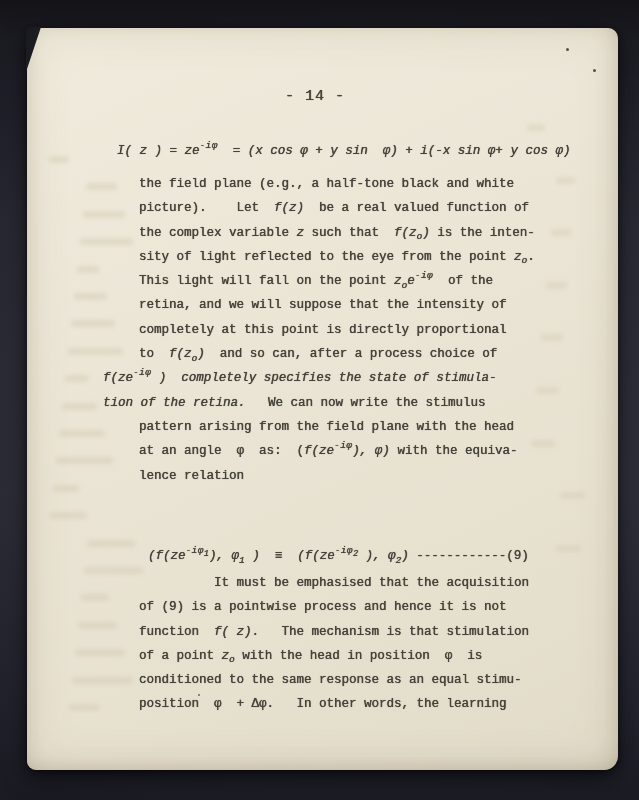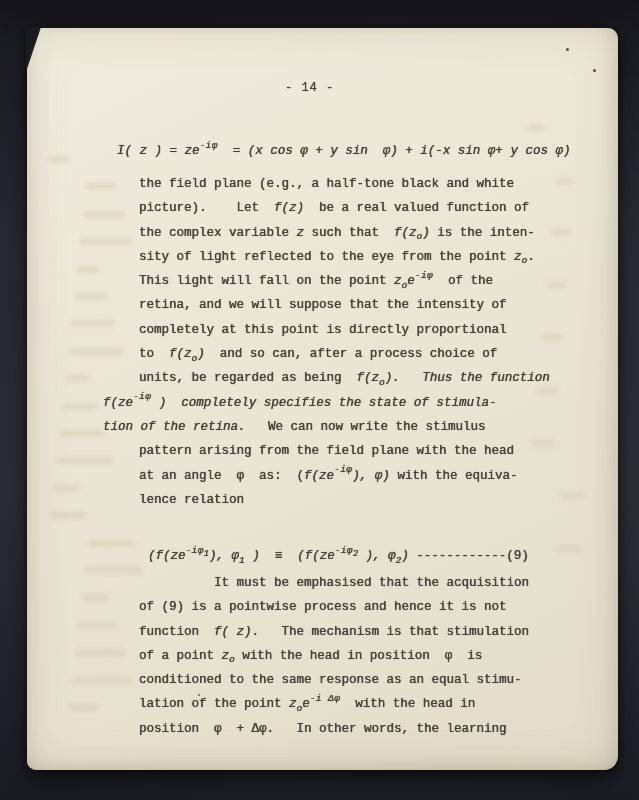--- a/index.html
+++ b/index.html
@@ -21,21 +21,21 @@
       inset -10px 0 24px -14px rgba(120,108,82,.32),
       inset 0 -12px 26px -16px rgba(120,108,82,.28),
       inset 10px 0 22px -14px rgba(130,118,90,.22);
     color:#45423a;
   }
   .block{position:absolute;font-size:12.5px;}
   .tl{
     white-space:pre;line-height:24.3px;height:24.3px;
     text-shadow:0 0 .7px rgba(62,58,50,.9), .4px .3px .4px rgba(62,58,50,.35);
   }
-  .pageno{position:absolute;left:258px;top:48px;font-size:12px;letter-spacing:1px;}
+  .pageno{position:absolute;left:258px;top:57px;font-size:15px;letter-spacing:1px;}
   .eq1{left:90px;top:95px;margin-top:16px;}
   .para1{left:112px;top:144px;}
   .eq9{left:121px;top:516px;}
   .para2{left:112px;top:543px;}
   .outdent{margin-left:-36px;}
   .it{font-style:italic;}
   .sup{font-size:9.5px;position:relative;top:-6.5px;letter-spacing:.4px;}
   .sub{font-size:9.5px;position:relative;top:3.5px;}
   .ssb{font-size:8.5px;position:relative;top:-3px;}
   .corner-fold{
@@ -104,35 +104,33 @@
 
     <div class="block para1">
         <div class="tl"><span>the field plane (e.g., a half-tone black and white</span></div>
         <div class="tl"><span>picture).    Let  </span><span class="it">f(z)</span><span>  be a real valued function of</span></div>
         <div class="tl"><span>the complex variable </span><span class="it">z</span><span> such that  </span><span class="it">f(z</span><span class="sub it">o</span><span class="it">)</span><span> is the inten-</span></div>
         <div class="tl"><span>sity of light reflected to the eye from the point </span><span class="it">z</span><span class="sub it">o</span><span>.</span></div>
         <div class="tl"><span>This light will fall on the point </span><span class="it">z</span><span class="sub it">o</span><span class="it">e</span><span class="sup it">-iφ</span><span>  of the</span></div>
         <div class="tl"><span>retina, and we will suppose that the intensity of</span></div>
         <div class="tl"><span>completely at this point is directly proportional</span></div>
         <div class="tl"><span>to  </span><span class="it">f(z</span><span class="sub it">o</span><span class="it">)</span><span>  and so can, after a process choice of</span></div>
-        <div class="tl"><span>units, be regarded as being  </span><span class="it">f(z</span><span class="sub it">o</span><span class="it">).</span><span>   </span><span class="it">Thus the function</span></div>
         <div class="tl outdent"><span class="it">f(ze</span><span class="sup it">-iφ</span><span class="it"> )  completely specifies the state of stimula-</span></div>
         <div class="tl outdent"><span class="it">tion of the retina.</span><span>   We can now write the stimulus</span></div>
         <div class="tl"><span>pattern arising from the field plane with the head</span></div>
         <div class="tl"><span>at an angle  φ  as:  (</span><span class="it">f(ze</span><span class="sup it">-iφ</span><span class="it">), φ)</span><span> with the equiva-</span></div>
         <div class="tl"><span>lence relation</span></div>
       </div>
 
     <div class="block eq9">
         <div class="tl"><span class="it">(f(ze</span><span class="sup it">-iφ</span><span class="ssb it">1</span><span class="it">), φ</span><span class="sub it">1</span><span class="it"> )  ≡  (f(ze</span><span class="sup it">-iφ</span><span class="ssb it">2</span><span class="it"> ), φ</span><span class="sub it">2</span><span class="it">)</span><span> ------------(9)</span></div>
       </div>
 
     <div class="block para2">
         <div class="tl"><span>          It must be emphasised that the acquisition</span></div>
         <div class="tl"><span>of (9) is a pointwise process and hence it is not</span></div>
         <div class="tl"><span>function  </span><span class="it">f( z)</span><span>.   The mechanism is that stimulation</span></div>
         <div class="tl"><span>of a point </span><span class="it">z</span><span class="sub it">o</span><span> with the head in position  φ  is</span></div>
         <div class="tl"><span>conditioned to the same response as an equal stimu-</span></div>
-        <div class="tl"><span>lation of the point </span><span class="it">z</span><span class="sub it">o</span><span class="it">e</span><span class="sup it">-i Δφ</span><span>  with the head in</span></div>
         <div class="tl"><span>position  φ  + Δφ.   In other words, the learning</span></div>
       </div>
   </div>
 </div>
 
 </body></html>

